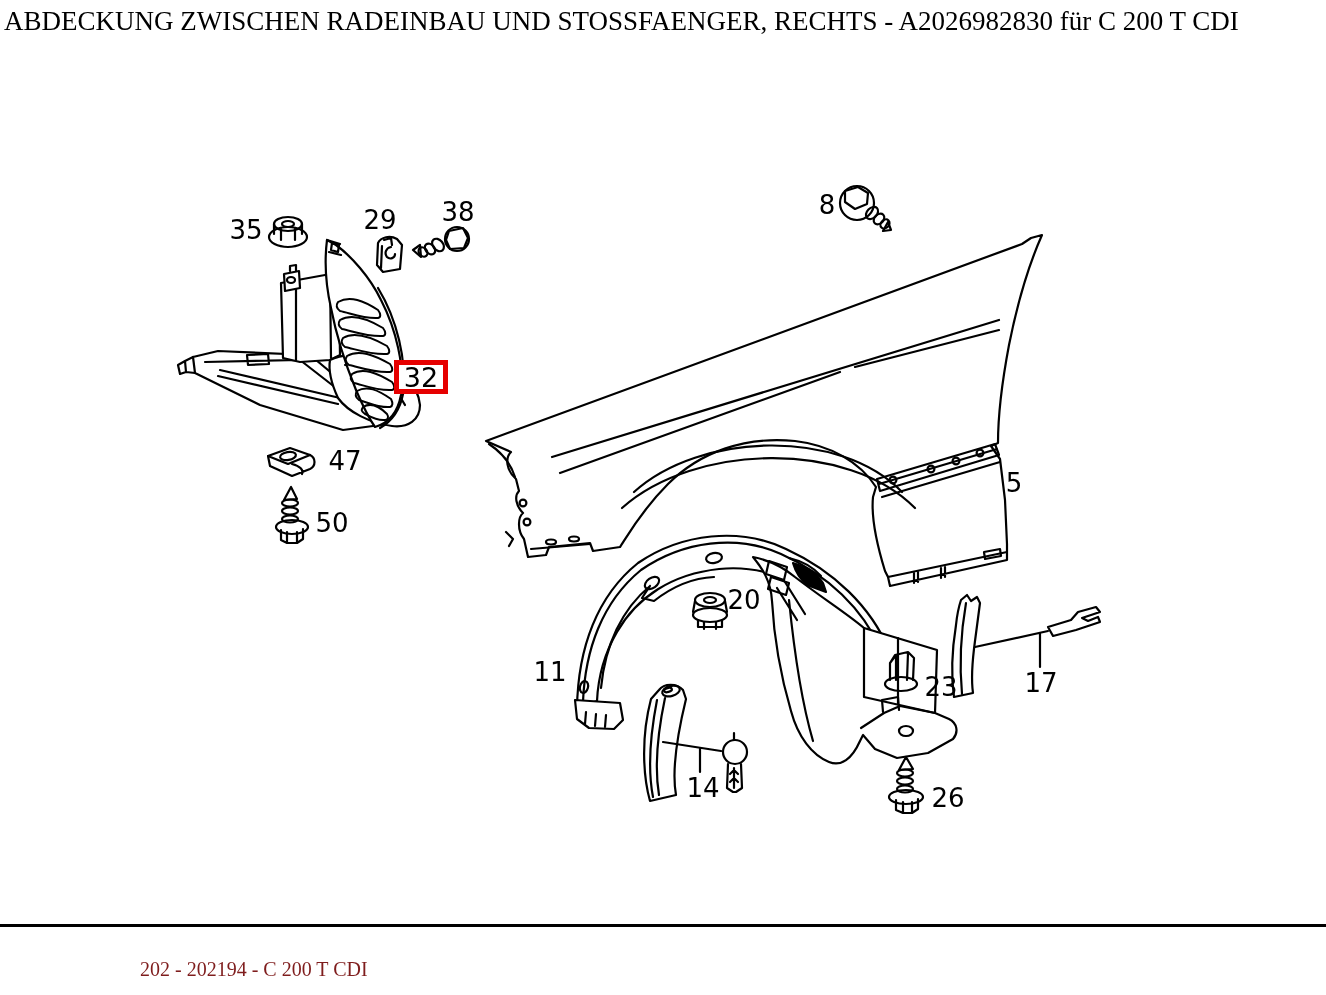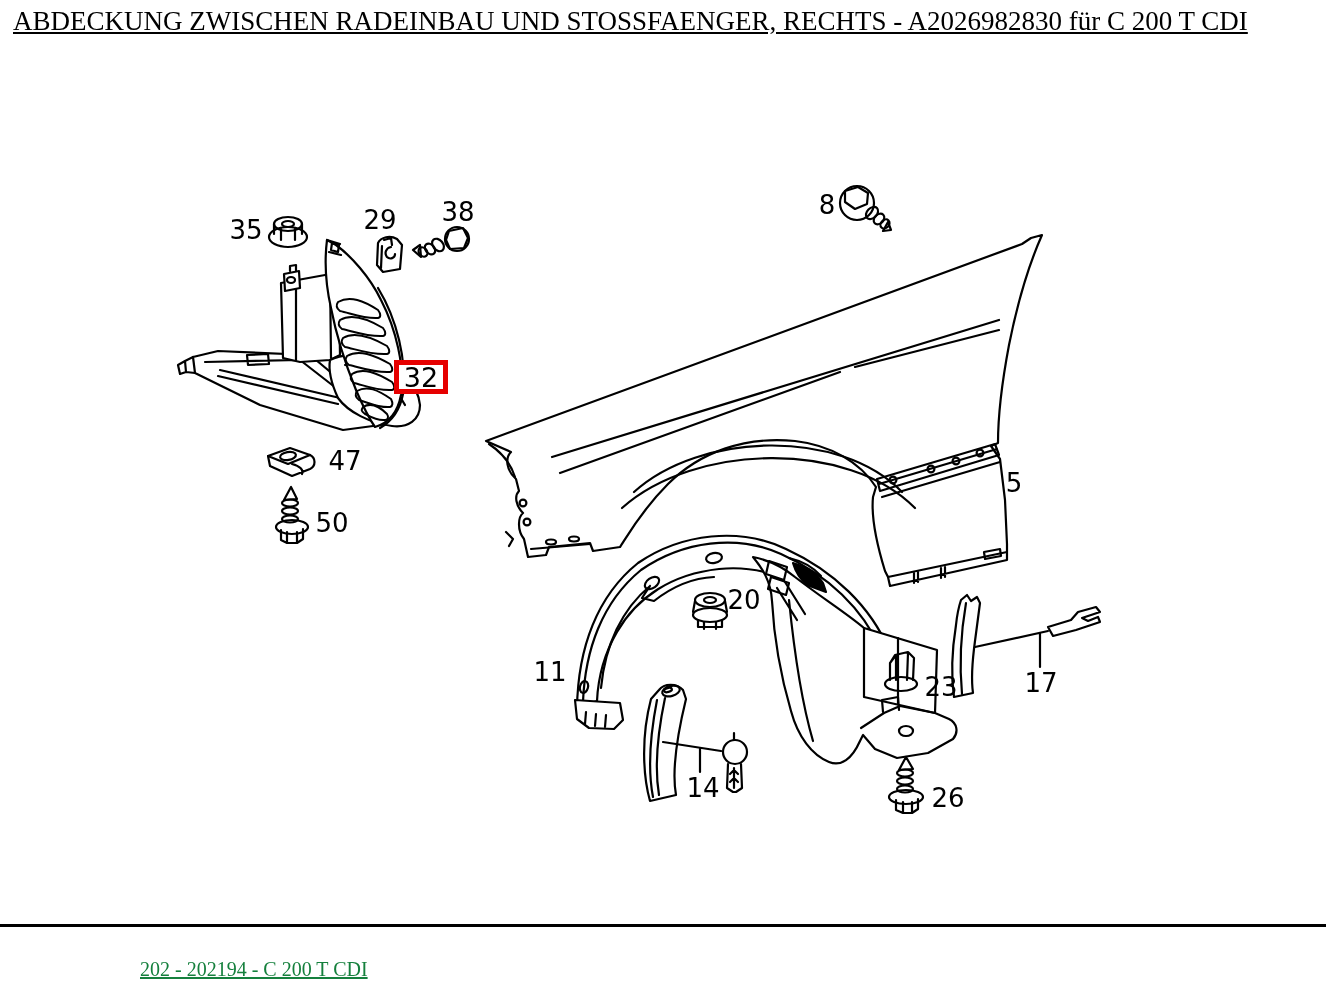--- a/index.html
+++ b/index.html
@@ -1,20 +1,20 @@
 <!DOCTYPE html>
 <html><head>
 <meta charset="utf-8">
 <style>
   html,body{margin:0;padding:0;background:#fff;}
   .page{position:relative;width:1326px;height:995px;background:#fff;overflow:hidden;
         font-family:"Liberation Serif",serif;}
-  .title{position:absolute;left:13px;top:6px;font-size:27px;color:#000;white-space:nowrap;text-decoration:underline;}
+  .title{position:absolute;left:4px;top:6px;font-size:27px;color:#000;white-space:nowrap;}
   .footer-line{position:absolute;left:0;top:924px;width:1326px;height:3px;background:#000;}
-  .footer-text{position:absolute;left:140px;top:958px;font-size:20px;color:#15803d;text-decoration:underline;}
+  .footer-text{position:absolute;left:140px;top:958px;font-size:20px;color:#7f1d1d;}
   svg{position:absolute;left:0;top:0;}
   text.callout{font-family:"DejaVu Sans",sans-serif;font-size:26px;fill:#000;}
   text.callout-hl{font-family:"DejaVu Sans",sans-serif;font-size:27px;fill:#000;}
 </style>
 </head>
 <body>
 
 <div class="page">
 
   <div class="title">ABDECKUNG ZWISCHEN RADEINBAU UND STOSSFAENGER, RECHTS - A2026982830 für C 200 T CDI</div>

